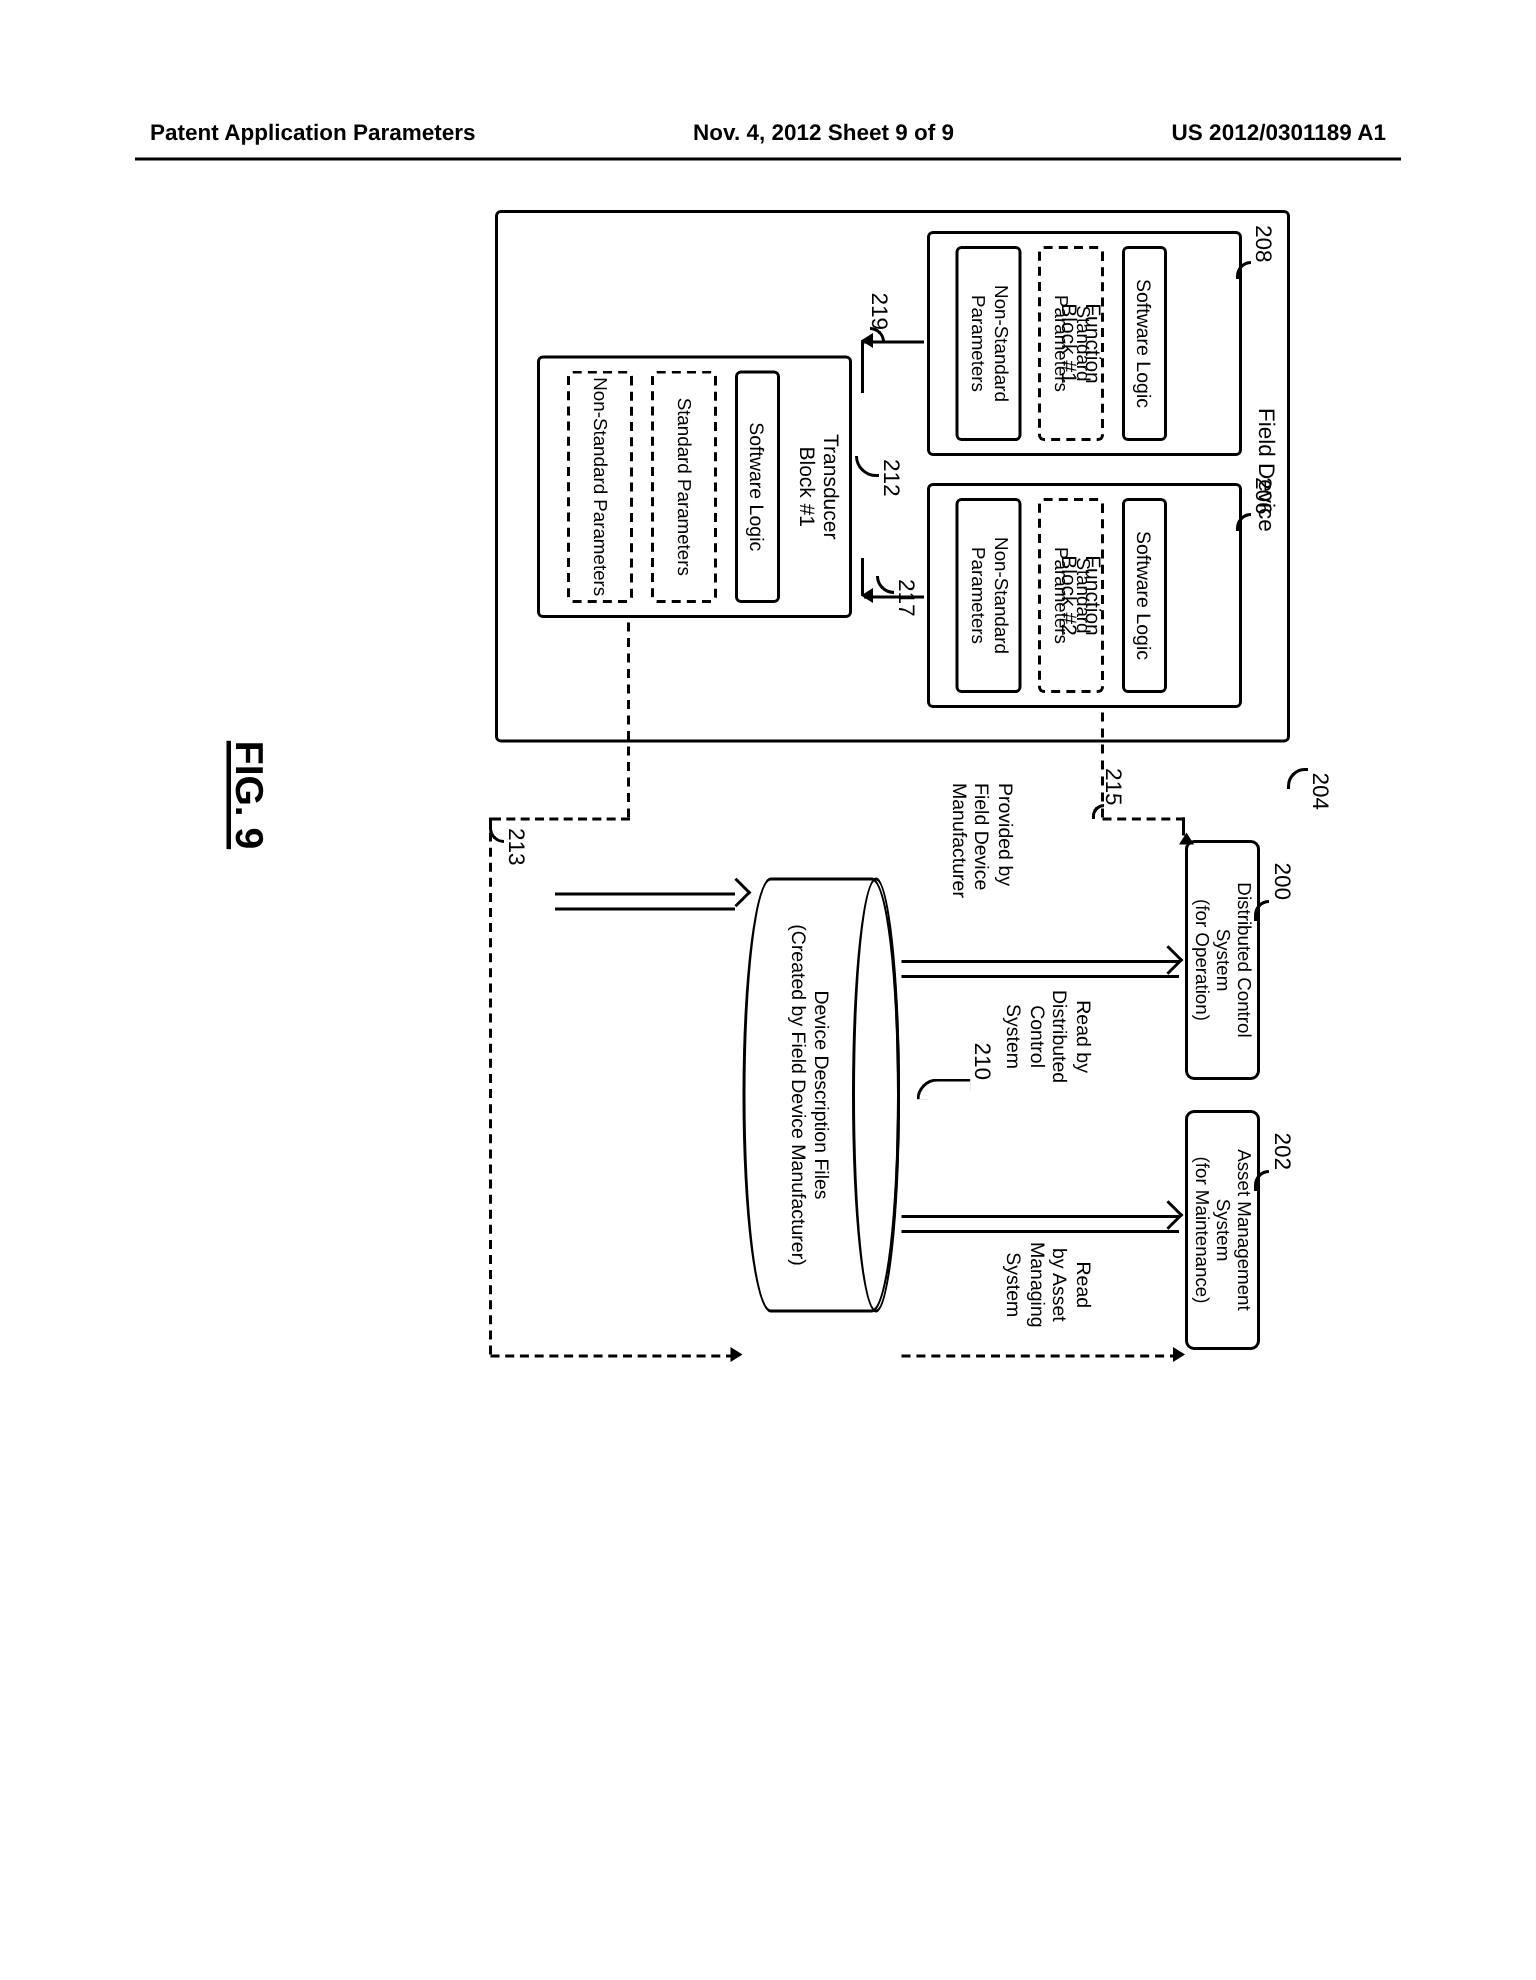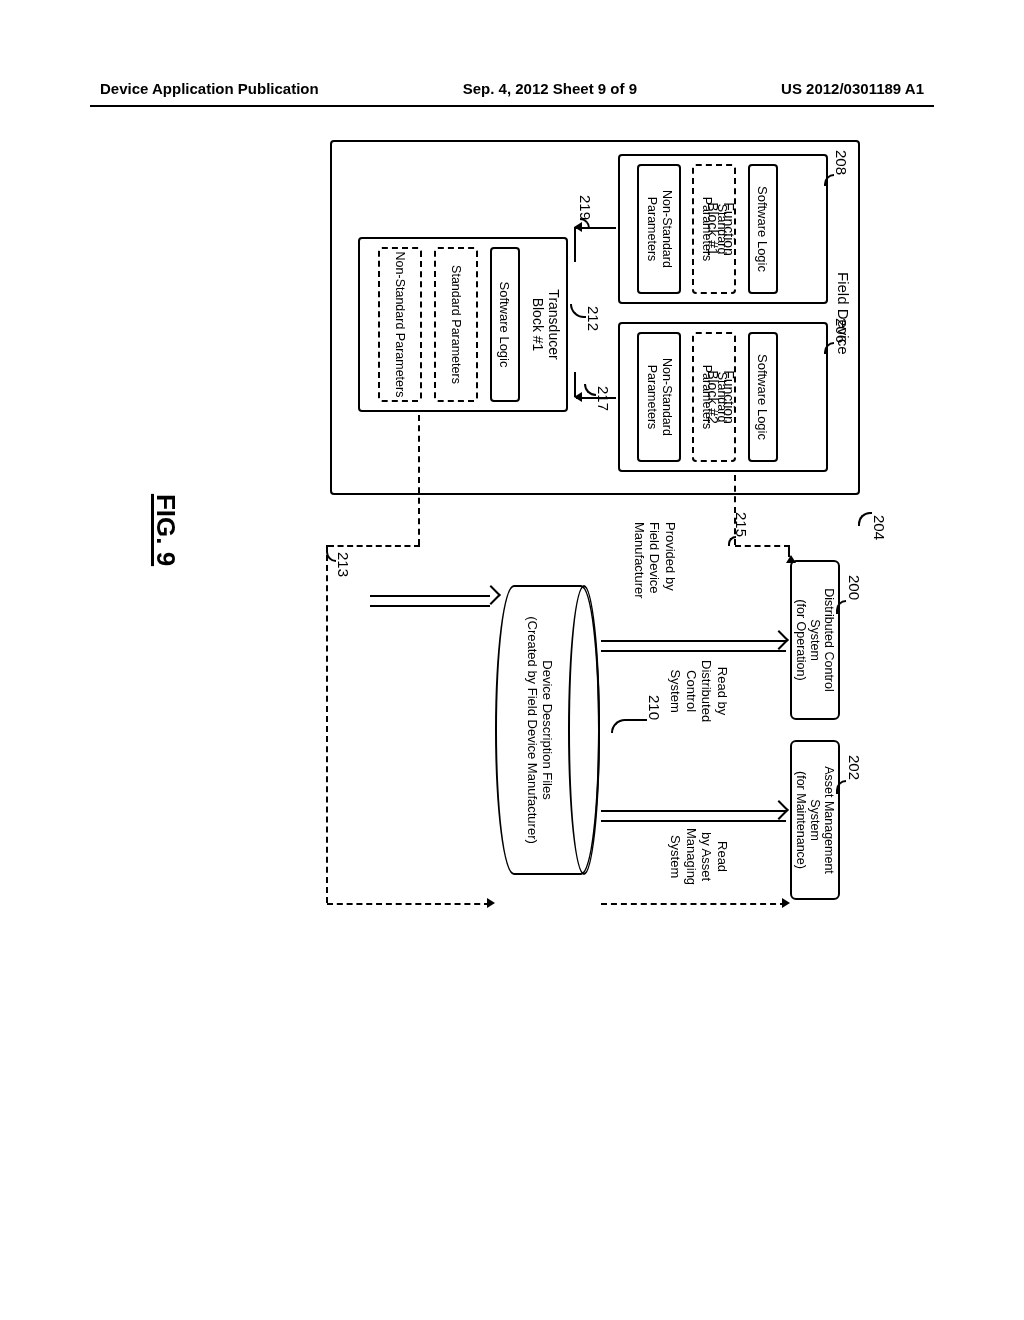--- a/index.html
+++ b/index.html
@@ -124,22 +124,22 @@
   }
   .tiny-arrow {
     position: absolute; width: 0; height: 0;
     border-left: 5px solid transparent; border-right: 5px solid transparent;
   }
 </style>
 </head>
 <body>
 
 <div class="header">
-  <span>Device Application Publication</span>
-  <span>Sep. 4, 2012  Sheet 9 of 9</span>
+  <span>Patent Application Parameters</span>
+  <span>Nov. 4, 2012  Sheet 9 of 9</span>
   <span>US 2012/0301189 A1</span>
 </div>
 <div class="header-line"></div>
 
 <div class="diagram-area">
 
   <div class="box field-device">
     <div class="fd-title">Field Device</div>
 
     <div class="box fb fb1">

